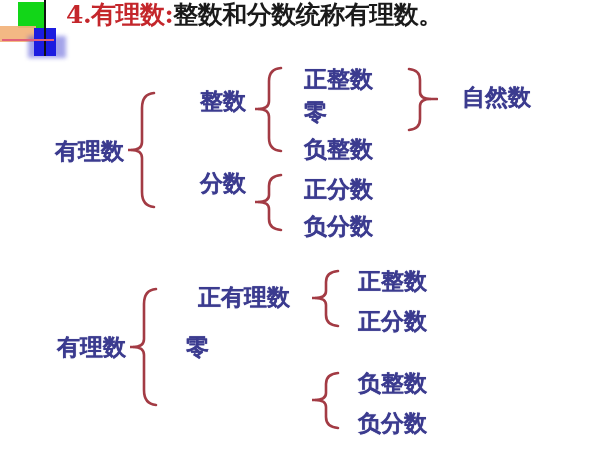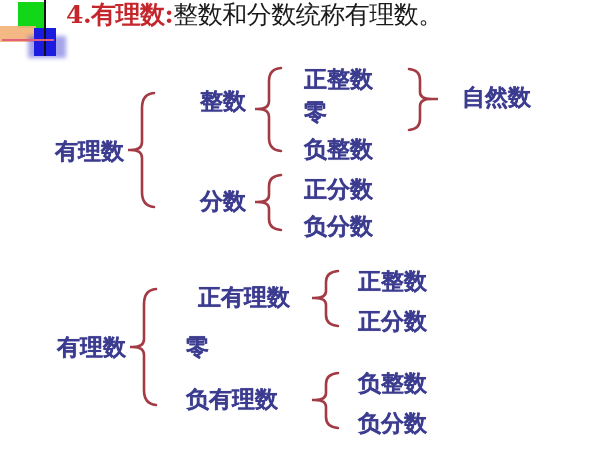--- a/index.html
+++ b/index.html
@@ -78,21 +78,21 @@
   #title .t-red {
     color: #c4262b;
     font-size: 25px;
     font-weight: bold;
     font-family: "DejaVu Serif", "Liberation Serif", serif;
     letter-spacing: -0.5px;
   }
   #title .t-black {
     color: #1a1a1a;
     font-size: 25px;
-    font-weight: normal;
+    font-weight: bold;
     font-family: "DejaVu Serif", "Liberation Serif", serif;
     letter-spacing: -0.5px;
   }
 
   
   .node {
     position: absolute;
     color: #3b3b8f;
     font-size: 23px;
     font-weight: bold;
@@ -133,21 +133,21 @@
 
   <div class="brace" style="left:128px; top:30px;">
     <svg width="30" height="120" viewBox="0 0 30 120">
       <path d="M26 3 Q14 4 14 18 L14 52 Q14 60 3 60 Q14 60 14 68 L14 102 Q14 116 26 117" fill="none" stroke="#a33b44" stroke-width="2.6" stroke-linecap="round"></path>
       <path d="M3 60 L0 60" fill="none" stroke="#a33b44" stroke-width="2.6" stroke-linecap="round"></path>
     </svg>
   </div>
 
   <div class="node" style="left:200px; top:30px;">整数</div>
 
-  <div class="node" style="left:200px; top:130px;">分数</div>
+  <div class="node" style="left:200px; top:112px;">分数</div>
 
   <div class="brace" style="left:255px; top:5px;">
     <svg width="30" height="90" viewBox="0 0 30 90">
       <path d="M26 3 Q14 4 14 16 L14 36 Q14 44 3 44 Q14 44 14 52 L14 73 Q14 85 26 86" fill="none" stroke="#a33b44" stroke-width="2.6" stroke-linecap="round"></path>
       <path d="M3 44 L0 44" fill="none" stroke="#a33b44" stroke-width="2.6" stroke-linecap="round"></path>
     </svg>
   </div>
 
   <div class="brace" style="left:255px; top:112px;">
     <svg width="30" height="62" viewBox="0 0 30 62">
@@ -179,21 +179,20 @@
 
   <div class="brace" style="left:130px; top:28px;">
     <svg width="30" height="122" viewBox="0 0 30 122">
       <path d="M26 3 Q14 4 14 18 L14 53 Q14 61 3 61 Q14 61 14 69 L14 104 Q14 118 26 119" fill="none" stroke="#a33b44" stroke-width="2.6" stroke-linecap="round"></path>
       <path d="M3 61 L0 61" fill="none" stroke="#a33b44" stroke-width="2.6" stroke-linecap="round"></path>
     </svg>
   </div>
 
   <div class="node" style="left:198px; top:28px;">正有理数</div>
   <div class="node" style="left:186px; top:78px;">零</div>
-  <div class="node" style="left:186px; top:130px;">负有理数</div>
 
   <div class="brace" style="left:312px; top:10px;">
     <svg width="30" height="62" viewBox="0 0 30 62">
       <path d="M26 3 Q14 4 14 14 L14 23 Q14 30 3 30 Q14 30 14 37 L14 47 Q14 57 26 58" fill="none" stroke="#a33b44" stroke-width="2.6" stroke-linecap="round"></path>
       <path d="M3 30 L0 30" fill="none" stroke="#a33b44" stroke-width="2.6" stroke-linecap="round"></path>
     </svg>
   </div>
 
   <div class="brace" style="left:312px; top:112px;">
     <svg width="30" height="62" viewBox="0 0 30 62">

